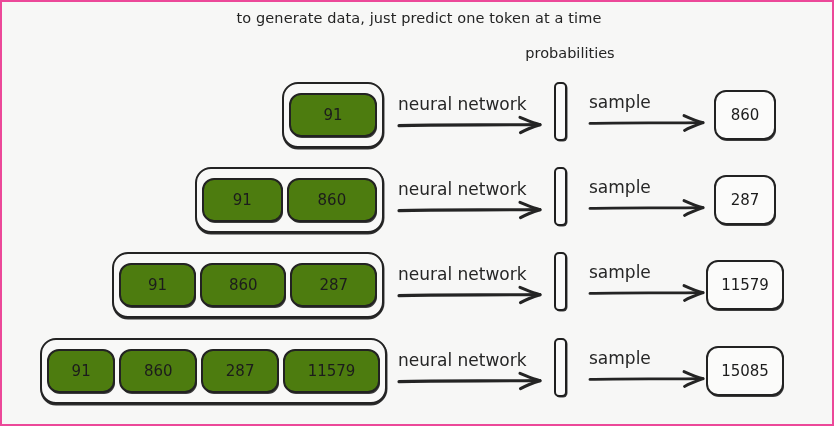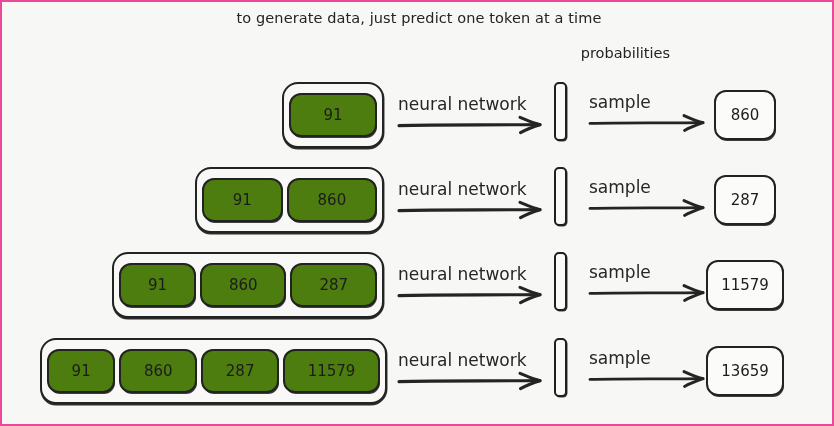--- a/index.html
+++ b/index.html
@@ -28,21 +28,21 @@
     text-align: center;
     font-size: 14.5px;
     letter-spacing: .1px;
     color: #242424;
   }
   .prob-label {
     position: absolute;
     top: 43px;
     left: 468px;
     width: 200px;
-    text-align: right;
+    text-align: center;
     font-size: 14.5px;
     color: #242424;
   }
 
   
   .row { position: absolute; left: 0; width: 834px; height: 86px; }
   .row-1 { top: 72px; }
   .row-2 { top: 157px; }
   .row-3 { top: 242px; }
   .row-4 { top: 328px; }
@@ -247,16 +247,16 @@
 
     <div class="arrow smp-arrow">
       <div class="arrow-label">sample</div>
       <svg width="120" height="18" viewBox="0 0 120 18" fill="none">
         <path d="M1 9.4 C32 8.6, 78 9.2, 111 8.6" stroke="#242424" stroke-width="2.9" stroke-linecap="round"></path>
         <path d="M95 1.6 C101 4.3, 107 7, 114 8.7" stroke="#242424" stroke-width="2.9" stroke-linecap="round"></path>
         <path d="M114 8.7 C107 11.2, 101 13.4, 95.5 16.4" stroke="#242424" stroke-width="2.9" stroke-linecap="round"></path>
       </svg>
     </div>
 
-    <div class="out w-wide">13659</div>
+    <div class="out w-wide">15085</div>
   </div>
 
 </div>
 
 </body></html>

